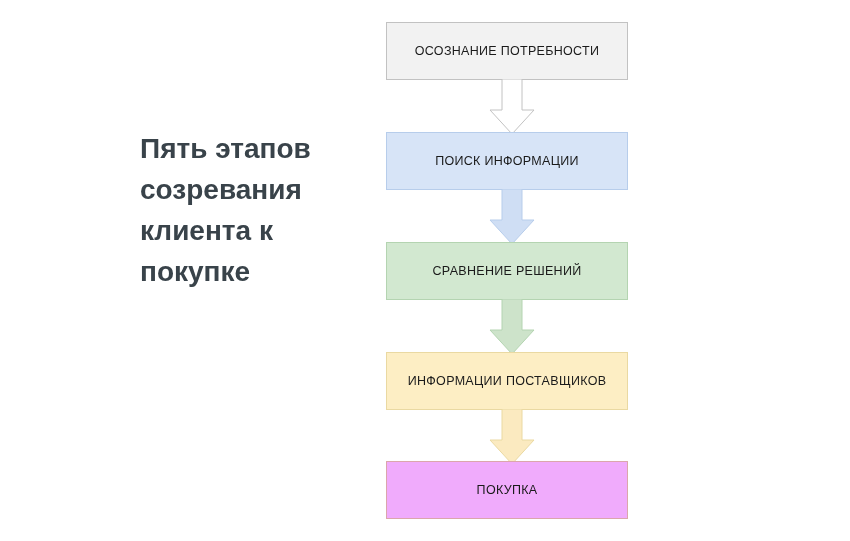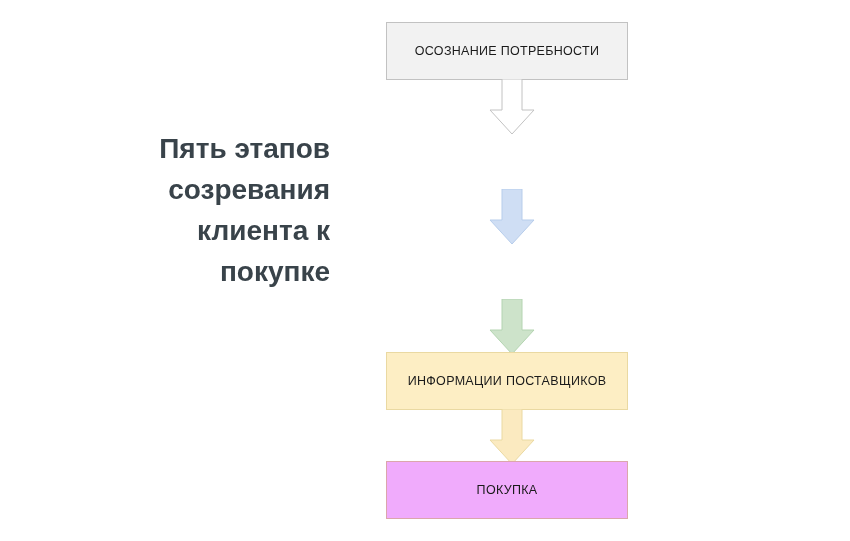--- a/index.html
+++ b/index.html
@@ -17,21 +17,20 @@
     background: #ffffff;
     overflow: hidden;
   }
 
   
   #heading {
     position: absolute;
     left: 140px;
     top: 128px;
     width: 190px;
-    text-align: right;
     font-size: 28px;
     font-weight: bold;
     line-height: 41px;
     color: #39434a;
     letter-spacing: 0px;
     white-space: normal;
   }
 
   
   #flow {
@@ -95,27 +94,33 @@
     <div class="stage stage-0">
       <span class="stage-label">ОСОЗНАНИЕ ПОТРЕБНОСТИ</span>
     </div>
 
     <div class="arrow arrow-0">
       <svg viewBox="0 0 46 56" xmlns="http://www.w3.org/2000/svg">
         <polygon points="13,0 33,0 33,31 45,31 23,55 1,31 13,31" fill="#ffffff" stroke="#c2c2c2" stroke-width="1"></polygon>
       </svg>
     </div>
 
+    <div class="stage stage-1">
+      <span class="stage-label">ПОИСК ИНФОРМАЦИИ</span>
+    </div>
 
     <div class="arrow arrow-1">
       <svg viewBox="0 0 46 56" xmlns="http://www.w3.org/2000/svg">
         <polygon points="13,0 33,0 33,31 45,31 23,55 1,31 13,31" fill="#cfdef4" stroke="#b7cdeb" stroke-width="1"></polygon>
       </svg>
     </div>
 
+    <div class="stage stage-2">
+      <span class="stage-label">СРАВНЕНИЕ РЕШЕНИЙ</span>
+    </div>
 
     <div class="arrow arrow-2">
       <svg viewBox="0 0 46 56" xmlns="http://www.w3.org/2000/svg">
         <polygon points="13,0 33,0 33,31 45,31 23,55 1,31 13,31" fill="#cde3ca" stroke="#b4d4b1" stroke-width="1"></polygon>
       </svg>
     </div>
 
     <div class="stage stage-3">
       <span class="stage-label">ИНФОРМАЦИИ ПОСТАВЩИКОВ</span>
     </div>

